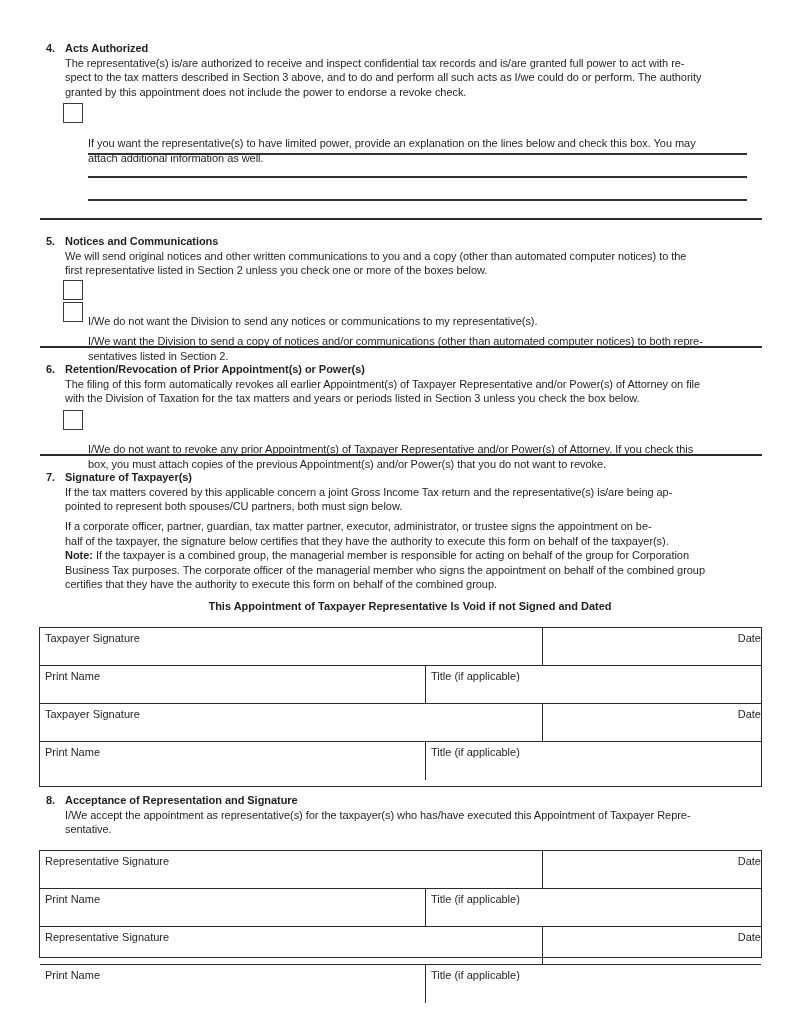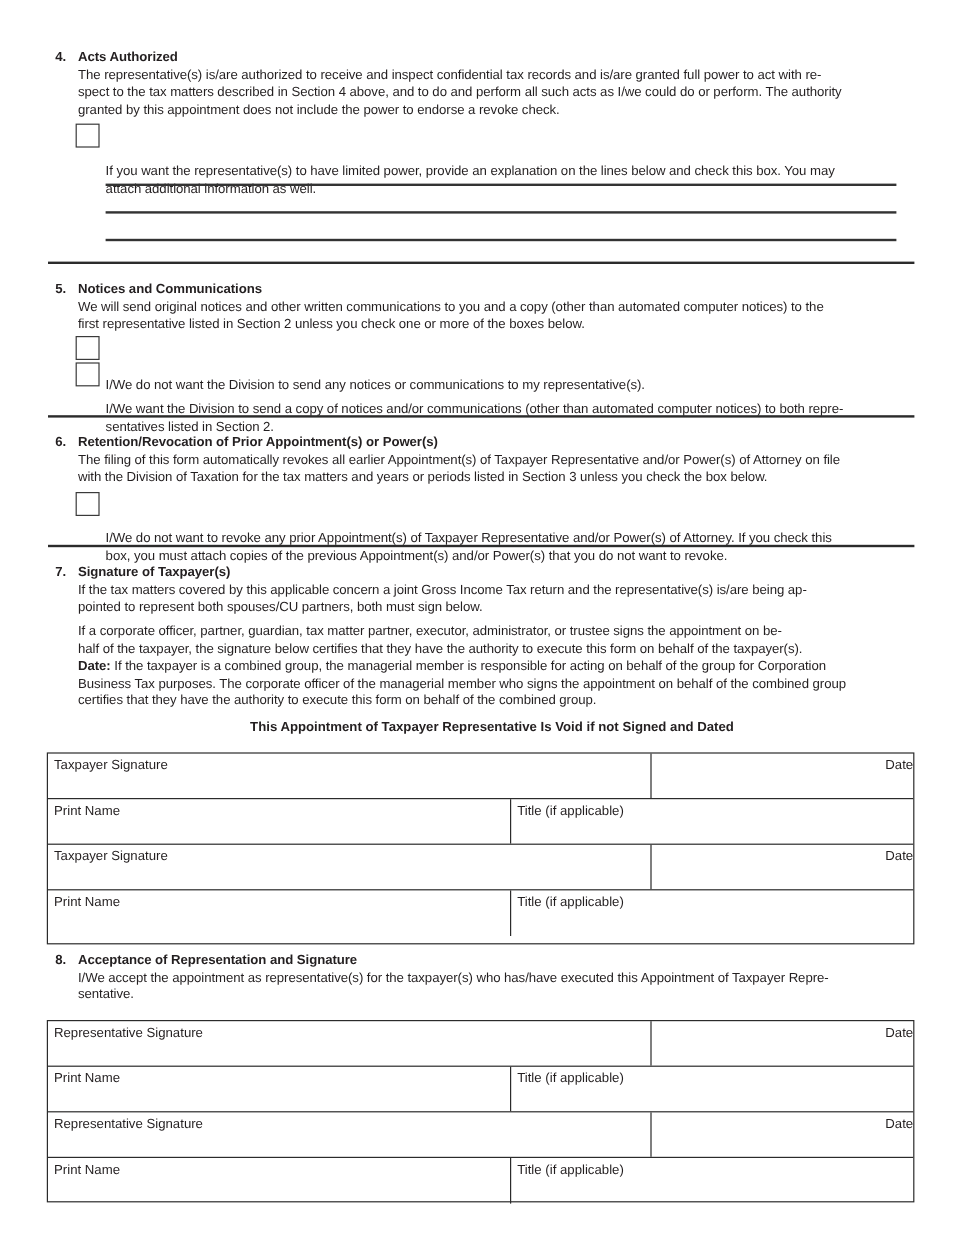--- a/index.html
+++ b/index.html
@@ -84,21 +84,21 @@
   </style>
 </head>
 <body>
 
 <div class="page">
 
   <div>
     <div class="ln num" style="top:41px">4.</div>
     <div class="ln ttl" style="top:41px">Acts Authorized</div>
     <div class="ln body" style="top:55.5px">The representative(s) is/are authorized to receive and inspect confidential tax records and is/are granted full power to act with re-</div>
-    <div class="ln body" style="top:70px">spect to the tax matters described in Section 4 above, and to do and perform all such acts as I/we could do or perform. The authority</div>
+    <div class="ln body" style="top:70px">spect to the tax matters described in Section 3 above, and to do and perform all such acts as I/we could do or perform. The authority</div>
     <div class="ln body" style="top:84.5px">granted by this appointment does not include the power to endorse a revoke check.</div>
 
     <div class="cb" style="top:103px"></div>
     <div class="ln opt" style="top:106px">If you want the representative(s) to have limited power, provide an explanation on the lines below and check this box. You may</div>
     <div class="ln opt" style="top:120.5px">attach additional information as well.</div>
 
     <div class="fill-line" style="top:153px"></div>
     <div class="fill-line" style="top:176px"></div>
     <div class="fill-line" style="top:199px"></div>
   </div>
@@ -135,21 +135,21 @@
   <div class="rule" style="top:454px; left:40px; width:722px"></div>
 
   <div>
     <div class="ln num" style="top:470px">7.</div>
     <div class="ln ttl" style="top:470px">Signature of Taxpayer(s)</div>
     <div class="ln body" style="top:484.5px">If the tax matters covered by this applicable concern a joint Gross Income Tax return and the representative(s) is/are being ap-</div>
     <div class="ln body" style="top:499px">pointed to represent both spouses/CU partners, both must sign below.</div>
 
     <div class="ln body" style="top:519px">If a corporate officer, partner, guardian, tax matter partner, executor, administrator, or trustee signs the appointment on be-</div>
     <div class="ln body" style="top:533.5px">half of the taxpayer, the signature below certifies that they have the authority to execute this form on behalf of the taxpayer(s).</div>
-    <div class="ln body" style="top:548px"><span class="b">Date:</span> <span>If the taxpayer is a combined group, the managerial member is responsible for acting on behalf of the group for Corporation</span></div>
+    <div class="ln body" style="top:548px"><span class="b">Note:</span> <span>If the taxpayer is a combined group, the managerial member is responsible for acting on behalf of the group for Corporation</span></div>
     <div class="ln body" style="top:562.5px">Business Tax purposes. The corporate officer of the managerial member who signs the appointment on behalf of the combined group</div>
     <div class="ln body" style="top:577px">certifies that they have the authority to execute this form on behalf of the combined group.</div>
 
     <div class="void" style="top:599px">This Appointment of Taxpayer Representative Is Void if not Signed and Dated</div>
 
     <div class="sigtable" style="top:627px; height:160px">
       <div class="srow">
         <div class="cell sig"><span>Taxpayer Signature</span></div>
         <div class="cell date"><span>Date</span></div>
       </div>
@@ -167,21 +167,21 @@
       </div>
     </div>
   </div>
 
   <div>
     <div class="ln num" style="top:793px">8.</div>
     <div class="ln ttl" style="top:793px">Acceptance of Representation and Signature</div>
     <div class="ln body" style="top:807.5px">I/We accept the appointment as representative(s) for the taxpayer(s) who has/have executed this Appointment of Taxpayer Repre-</div>
     <div class="ln body" style="top:822px">sentative.</div>
 
-    <div class="sigtable" style="top:850px; height:152px">
+    <div class="sigtable" style="top:850px; height:108px">
       <div class="srow">
         <div class="cell sig"><span>Representative Signature</span></div>
         <div class="cell date"><span>Date</span></div>
       </div>
       <div class="srow">
         <div class="cell name"><span>Print Name</span></div>
         <div class="cell title"><span>Title (if applicable)</span></div>
       </div>
       <div class="srow">
         <div class="cell sig"><span>Representative Signature</span></div>

